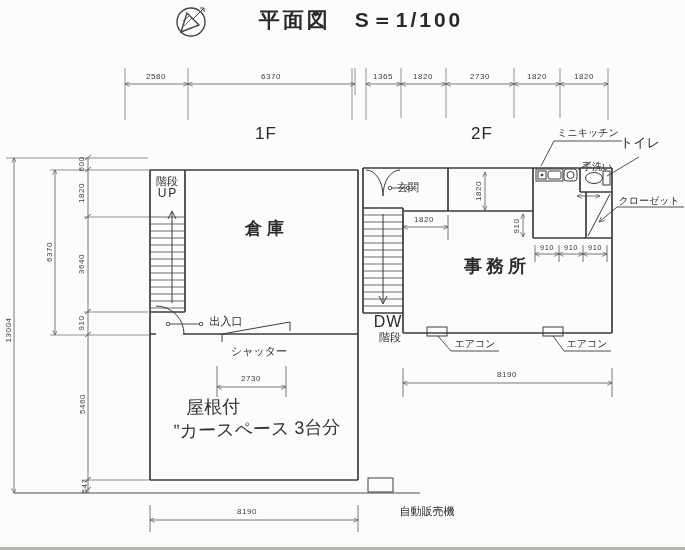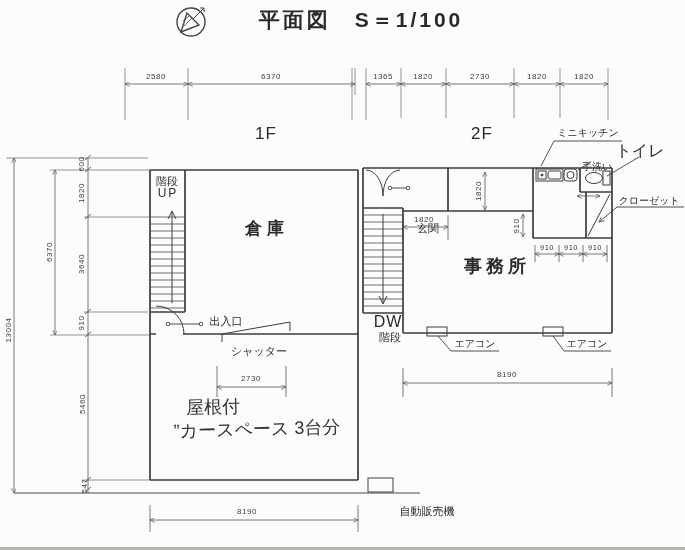--- a/index.html
+++ b/index.html
@@ -175,30 +175,30 @@
   <div class="lbl" style="left:167px;top:181px;font-size:11px;">階段</div>
   <div class="lbl" style="left:168px;top:193px;font-size:12px;letter-spacing:2px;">UP</div>
   <div class="lbl room" style="left:267px;top:228px;font-size:17px;letter-spacing:5px;">倉庫</div>
   <div class="lbl" style="left:226px;top:321px;font-size:11px;">出入口</div>
   <div class="lbl" style="left:259px;top:351px;font-size:11px;">シャッター</div>
   <div class="lbl dim" style="left:251px;top:379px;">2730</div>
   <div class="lbl hand" style="left:213px;top:407px;font-size:18px;">屋根付</div>
   <div class="lbl hand" style="left:257px;top:429px;font-size:18px;">”カースペース 3台分</div>
   <div class="lbl dim" style="left:247px;top:512px;">8190</div>
 
-  <div class="lbl" style="left:428px;top:187px;font-size:11px;margin-top:41px;">玄関</div>
+  <div class="lbl" style="left:408px;top:187px;font-size:11px;">玄関</div>
   <div class="lbl dim" style="left:424px;top:220px;">1820</div>
   <div class="lbl v dim" style="left:479px;top:191px;">1820</div>
   <div class="lbl v dim" style="left:517px;top:226px;">910</div>
   <div class="lbl" style="left:388px;top:322px;font-size:16px;letter-spacing:1px;">DW</div>
   <div class="lbl" style="left:390px;top:337px;font-size:11px;">階段</div>
   <div class="lbl room" style="left:497px;top:266px;font-size:18px;letter-spacing:4px;">事務所</div>
   <div class="lbl" style="left:588px;top:133px;font-size:10px;">ミニキッチン</div>
   <div class="lbl" style="left:597px;top:167px;font-size:10px;">手洗い</div>
-  <div class="lbl" style="left:640px;top:151px;font-size:16px;">トイレ</div>
+  <div class="lbl" style="left:640px;top:142px;font-size:13px;">トイレ</div>
   <div class="lbl" style="left:649px;top:201px;font-size:10px;">クローゼット</div>
   <div class="lbl dim" style="left:547px;top:248px;font-size:7.5px;">910</div>
   <div class="lbl dim" style="left:571px;top:248px;font-size:7.5px;">910</div>
   <div class="lbl dim" style="left:595px;top:248px;font-size:7.5px;">910</div>
   <div class="lbl" style="left:475px;top:344px;font-size:10px;">エアコン</div>
   <div class="lbl" style="left:587px;top:344px;font-size:10px;">エアコン</div>
   <div class="lbl dim" style="left:507px;top:375px;">8190</div>
 
   <div class="lbl" style="left:427px;top:511px;font-size:11px;">自動販売機</div>
 

